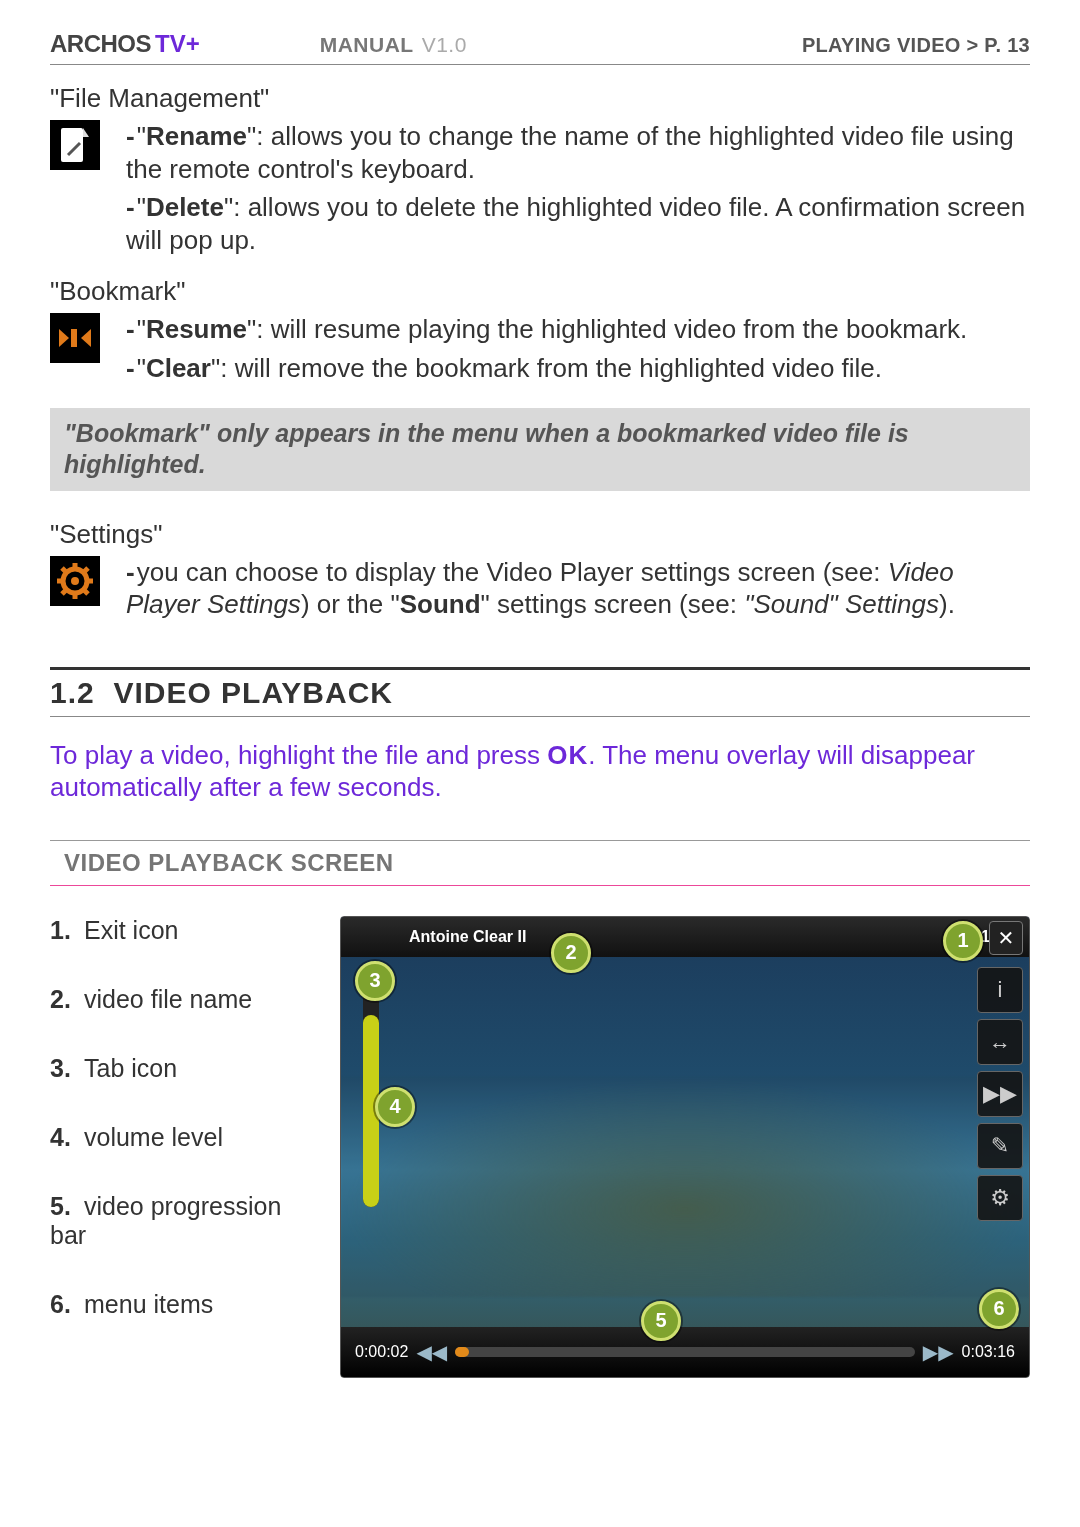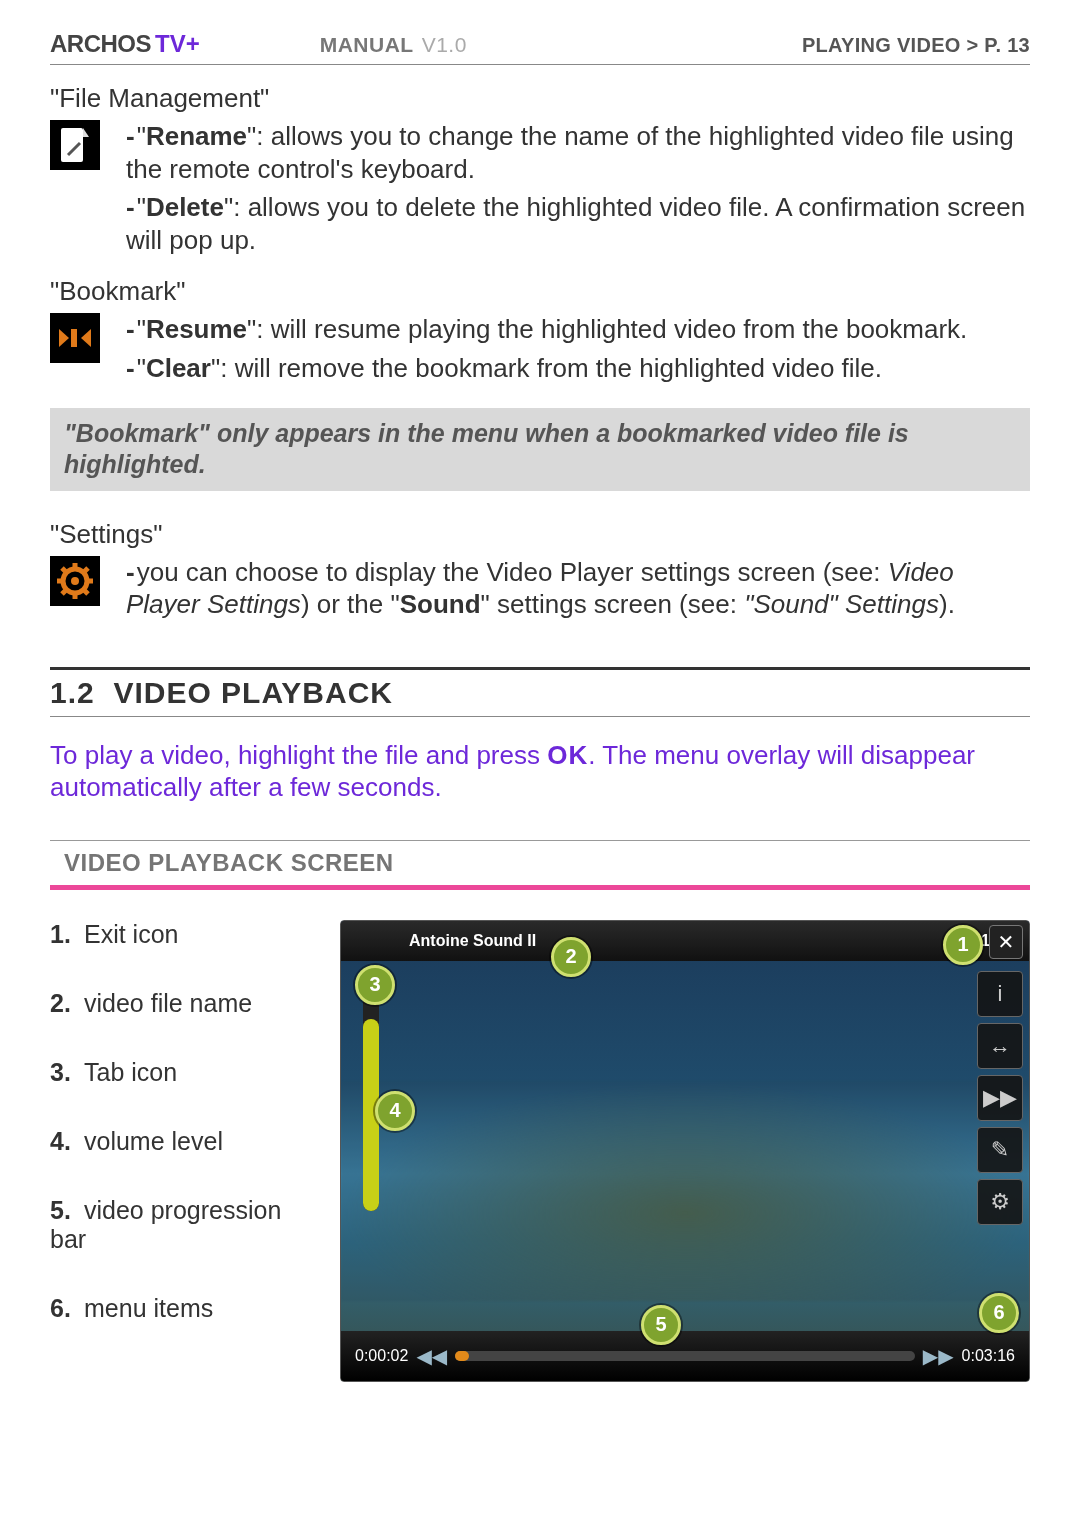--- a/index.html
+++ b/index.html
@@ -139,21 +139,21 @@
     font-weight: 900;
     letter-spacing: 1px;
   }
   .sub-heading {
     font-family: "Helvetica Neue", Helvetica, Arial, sans-serif;
     font-weight: 700;
     letter-spacing: 0.5px;
     color: #757575;
     font-size: 24px;
     border-top: 1px solid #999;
-    border-bottom: 5px solid #ec4899;
+    border-bottom: 1px solid #ec4899;
     padding: 8px 0 8px 14px;
     margin-bottom: 30px;
   }
 
   .two-col {
     display: flex;
     gap: 30px;
     align-items: flex-start;
   }
   .list-col {
@@ -337,21 +337,21 @@
       <div class="oli"><span class="num">3.</span><span>Tab icon</span></div>
       <div class="oli"><span class="num">4.</span><span>volume level</span></div>
       <div class="oli"><span class="num">5.</span><span>video progression bar</span></div>
       <div class="oli"><span class="num">6.</span><span>menu items</span></div>
     </div>
 
     <div class="player">
       <div class="land"></div>
       <div class="close-top">✕</div>
       <div class="topbar">
-        <span class="title">Antoine Sound II</span>
+        <span class="title">Antoine Clear II</span>
         <span class="time">15 48</span>
       </div>
       <div class="vol-col">
         <div class="vol-bg">
           <div class="vol-fill"></div>
         </div>
       </div>
       <div class="right-icons">
         <div class="ricon">i</div>
         <div class="ricon">↔</div>

